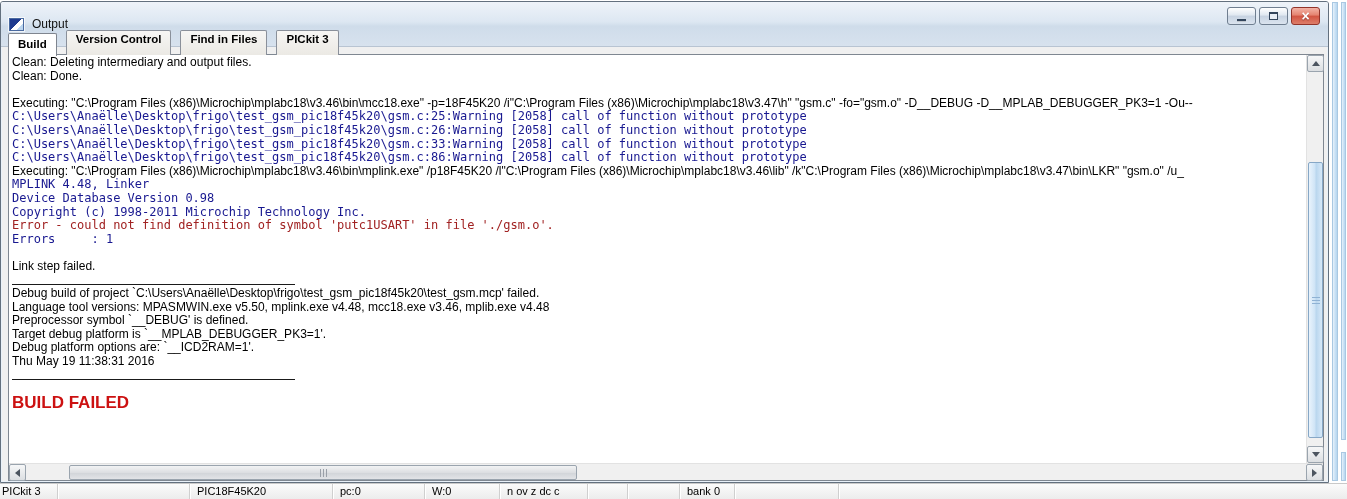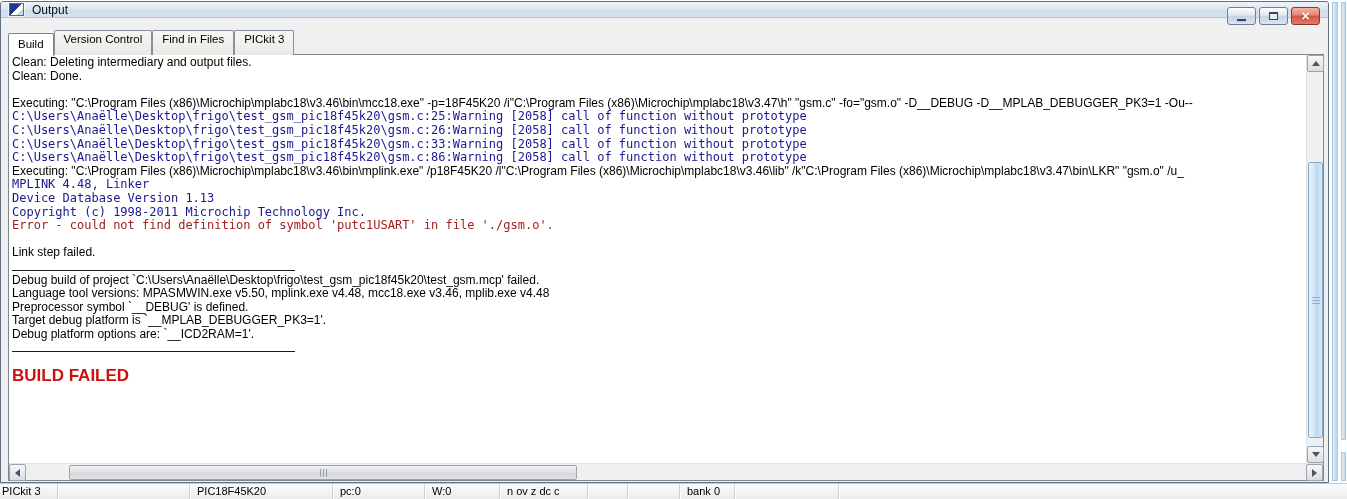--- a/index.html
+++ b/index.html
@@ -5,21 +5,21 @@
   * { box-sizing: border-box; margin: 0; padding: 0; }
   html, body { width: 1347px; height: 499px; overflow: hidden; background: #fff;
                font-family: "Liberation Sans", sans-serif; }
   .screen { position: relative; width: 1347px; height: 499px; background: #fff; }
 
   
   .window { position: absolute; left: 0; top: 1px; width: 1329px; height: 482px;
             border: 1px solid #63707e; border-radius: 3px 3px 0 0;
             background: #f0f0f0; box-shadow: inset 0 0 0 1px #e9f1f9; }
 
-  .titlebar { position: absolute; left: 0; top: 0; right: 0; height: 16px;
+  .titlebar { position: absolute; left: 0; top: 0; right: 0; height: 45px;
               border-radius: 2px 2px 0 0;
               background: linear-gradient(#eef3f9, #dde7f2 45%, #cfdcea 55%, #d7e2ee);
               border-bottom: 1px solid #b8c4d2; display: flex; align-items: center; }
   .win-icon { width: 15px; height: 13px; margin-left: 8px; border: 1px solid #4a6aa0;
               background: linear-gradient(135deg, #1d3a8f 0 46%, #ffffff 46% 75%, #bcd6ef 75%);
               box-shadow: 0 0 0 1px #ffffffaa; }
   .title-text { margin-left: 8px; font-size: 12px; color: #111; }
   .caption-buttons { position: absolute; right: 8px; top: 5px; display: flex; gap: 3px; }
   .cap-btn { width: 29px; height: 18px; border: 1px solid #6f7e90; border-radius: 3px;
              background: linear-gradient(#ffffff, #dfe7f0 45%, #c6d2e1 50%, #dbe4ef);
@@ -28,21 +28,21 @@
                border-bottom: 1px solid #ffffffb0; }
   .glyph-restore { width: 9px; height: 8px; border: 1px solid #33455c; border-top-width: 2px;
                    background: #e8eef6; }
   .cap-btn.close { border-color: #92342a;
                    background: linear-gradient(#f3b3a6, #e4836f 45%, #d25441 50%, #dd7d69); }
   .glyph-close { color: #fff; font-size: 14px; font-weight: bold; line-height: 16px;
                  text-shadow: 0 1px 1px #00000055; }
 
   
   .tabstrip { position: absolute; top: 30px; left: 7px; right: 7px; height: 23px;
-              display: flex; align-items: flex-end; gap: 0; z-index: 3; }
+              display: flex; align-items: flex-end; gap: 9px; z-index: 3; font-weight: bold; }
   .tab { border: 1px solid #8a909a; border-bottom: none; border-radius: 2px 2px 0 0;
          padding: 0 9px; height: 25px; line-height: 17px; font-size: 11.5px; color: #000;
          background: linear-gradient(#f7f6f4, #ebe9e4); }
   .tab.active { height: 23px; line-height: 21px; background: #fff; margin-bottom: -1px;
                 border-color: #7f858f; }
 
   
   .pane { position: absolute; left: 7px; top: 52px; width: 1316px; height: 427px;
           border: 1px solid #7f8791; background: #fff; }
   .textarea { position: absolute; left: 0; top: 0; right: 17px; bottom: 17px;
@@ -140,31 +140,33 @@
           <div class="ln ln-plain">Clean: Deleting intermediary and output files.</div>
           <div class="ln ln-plain">Clean: Done.</div>
           <div class="ln ln-blank"></div>
           <div class="ln ln-plain">Executing: "C:\Program Files (x86)\Microchip\mplabc18\v3.46\bin\mcc18.exe" -p=18F45K20 /i"C:\Program Files (x86)\Microchip\mplabc18\v3.47\h" "gsm.c" -fo="gsm.o" -D__DEBUG -D__MPLAB_DEBUGGER_PK3=1 -Ou--</div>
           <div class="ln ln-mono-info">C:\Users\Anaëlle\Desktop\frigo\test_gsm_pic18f45k20\gsm.c:25:Warning [2058] call of function without prototype</div>
           <div class="ln ln-mono-info">C:\Users\Anaëlle\Desktop\frigo\test_gsm_pic18f45k20\gsm.c:26:Warning [2058] call of function without prototype</div>
           <div class="ln ln-mono-info">C:\Users\Anaëlle\Desktop\frigo\test_gsm_pic18f45k20\gsm.c:33:Warning [2058] call of function without prototype</div>
           <div class="ln ln-mono-info">C:\Users\Anaëlle\Desktop\frigo\test_gsm_pic18f45k20\gsm.c:86:Warning [2058] call of function without prototype</div>
           <div class="ln ln-plain">Executing: "C:\Program Files (x86)\Microchip\mplabc18\v3.46\bin\mplink.exe" /p18F45K20 /l"C:\Program Files (x86)\Microchip\mplabc18\v3.46\lib" /k"C:\Program Files (x86)\Microchip\mplabc18\v3.47\bin\LKR" "gsm.o" /u_</div>
           <div class="ln ln-mono-info">MPLINK 4.48, Linker</div>
-          <div class="ln ln-mono-info">Device Database Version 1.13</div>
+          <div class="ln ln-mono-info">Device Database Version 0.98</div>
           <div class="ln ln-mono-info">Copyright (c) 1998-2011 Microchip Technology Inc.</div>
           <div class="ln ln-mono-error">Error - could not find definition of symbol 'putc1USART' in file './gsm.o'.</div>
+          <div class="ln ln-mono-info">Errors     : 1</div>
           <div class="ln ln-blank"></div>
           <div class="ln ln-plain">Link step failed.</div>
           <div class="ln ln-rule"></div>
           <div class="ln ln-plain">Debug build of project `C:\Users\Anaëlle\Desktop\frigo\test_gsm_pic18f45k20\test_gsm.mcp' failed.</div>
           <div class="ln ln-plain">Language tool versions: MPASMWIN.exe v5.50, mplink.exe v4.48, mcc18.exe v3.46, mplib.exe v4.48</div>
           <div class="ln ln-plain">Preprocessor symbol `__DEBUG' is defined.</div>
           <div class="ln ln-plain">Target debug platform is `__MPLAB_DEBUGGER_PK3=1'.</div>
           <div class="ln ln-plain">Debug platform options are: `__ICD2RAM=1'.</div>
+          <div class="ln ln-plain">Thu May 19 11:38:31 2016</div>
           <div class="ln ln-rule"></div>
           <div class="ln ln-blank"></div>
           <div class="ln ln-build-failed">BUILD FAILED</div>
         </div>
 
       <div class="vscroll">
         <div class="sb-btn up">
           <span class="tri tri-up"></span>
         </div>
         <div class="vthumb">

